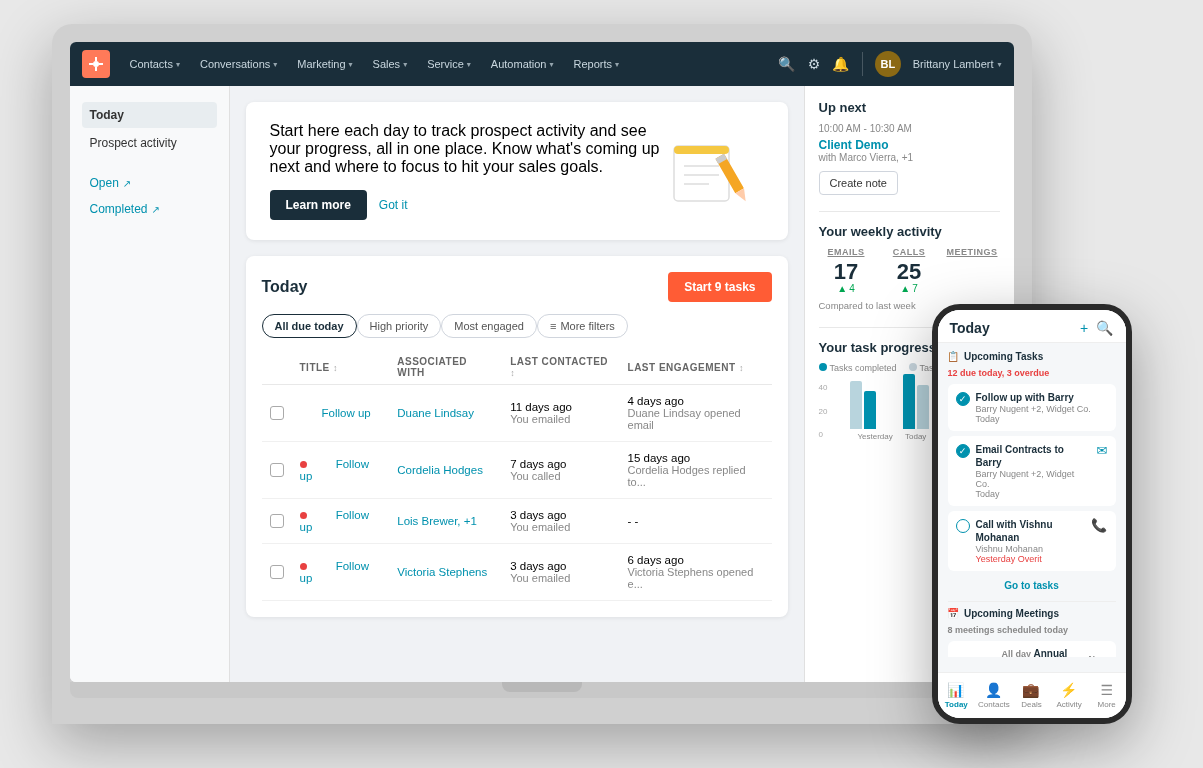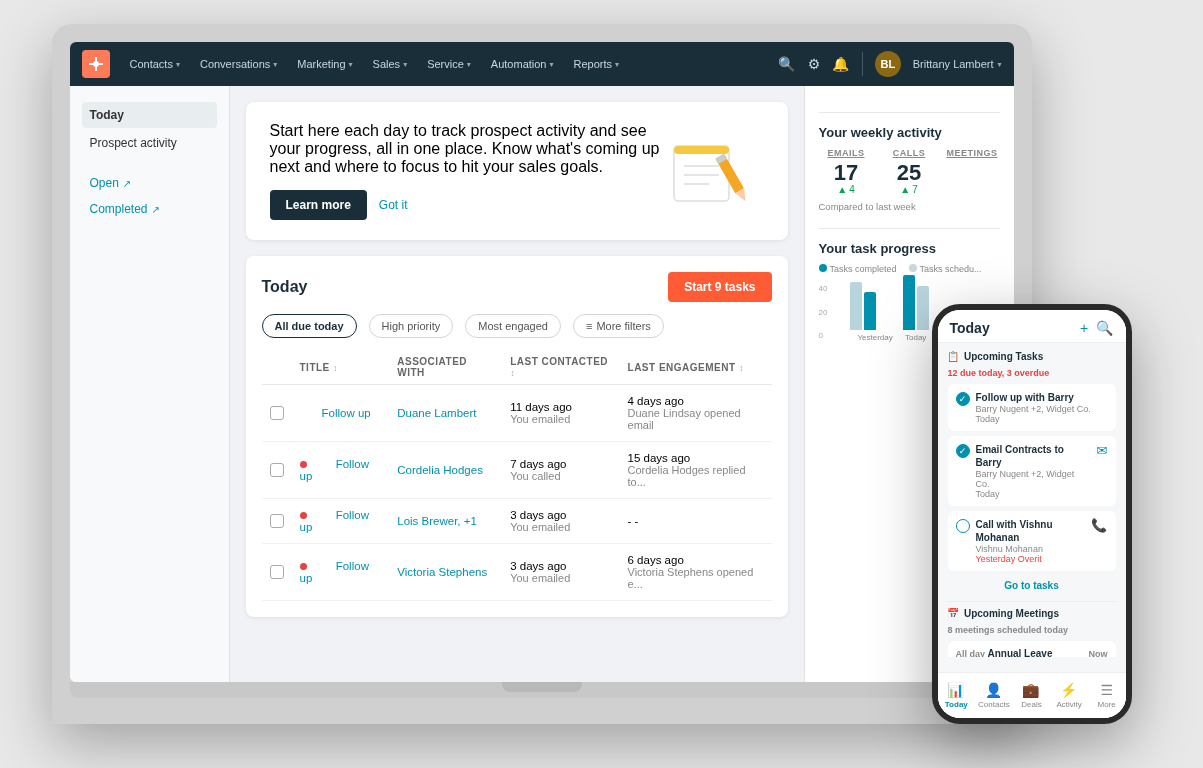--- a/index.html
+++ b/index.html
@@ -240,21 +240,21 @@
       border-radius: 4px;
       padding: 8px 16px;
       font-size: 12px;
       font-weight: 600;
       cursor: pointer;
     }
 
     
     .filter-tabs {
       display: flex;
-      gap: 12px;
+      gap: 0;
       margin-bottom: 12px;
       align-items: center;
       margin-top: 9px;
     }
 
     .filter-tab {
       padding: 5px 12px;
       border: 1px solid #d0d5dd;
       border-radius: 20px;
       font-size: 11px;
@@ -812,21 +812,21 @@
               </thead>
               <tbody id="tasks-tbody">
               <tr>
     <td class="checkbox-cell">
                       <div class="task-checkbox"></div>
                     </td>
     <td>
       
       <span class="task-link">Follow up</span>
     </td>
-    <td><span class="contact-link">Duane Lambert</span></td>
+    <td><span class="contact-link">Duane Lindsay</span></td>
     <td>
       <div>11 days ago</div>
       <div class="text-muted">You emailed</div>
     </td>
     <td>
       <div>4 days ago</div>
       <div class="text-muted">Duane Lindsay opened email</div>
     </td>
   </tr>
                   <tr>
@@ -883,20 +883,27 @@
       <div class="text-muted">Victoria Stephens opened e...</div>
     </td>
   </tr>
                 </tbody>
             </table>
           </div>
         </div>
 
         <div class="right-panel">
 
+          <div class="up-next-section">
+            <div class="section-title">Up next</div>
+            <div class="time-range">10:00 AM - 10:30 AM</div>
+            <div class="event-title">Client Demo</div>
+            <div class="event-sub">with Marco Vierra, +1</div>
+            <button class="btn-create-note">Create note</button>
+          </div>
 
           <div class="divider"></div>
 
           <div class="weekly-activity">
             <div class="section-title">Your weekly activity</div>
             <div class="activity-grid">
               <div class="activity-col">
                 <div class="activity-label">EMAILS</div>
                 <div class="activity-value">17</div>
                 <div class="activity-delta">▲ <span>4</span></div>
@@ -1020,21 +1027,21 @@
 
         <div class="phone-section-title">
           <span>📅</span>
           <span>Upcoming Meetings</span>
         </div>
         <div class="phone-badge" style="font-size:9px;color:#888;margin-bottom:6px;">8 meetings scheduled today</div>
 
         <div class="phone-meeting-item">
           <div class="phone-meeting-title">
             <span>
-              <span class="phone-meeting-time" style="display:inline;">All day</span>
+              <span class="phone-meeting-time" style="display:inline;margin-left:46px;">All day</span>
               <span>Annual Leave</span>
             </span>
             <span class="phone-soon">Now</span>
           </div>
 
         </div>
 
       </div>
 
       <div class="phone-bottom-nav">

